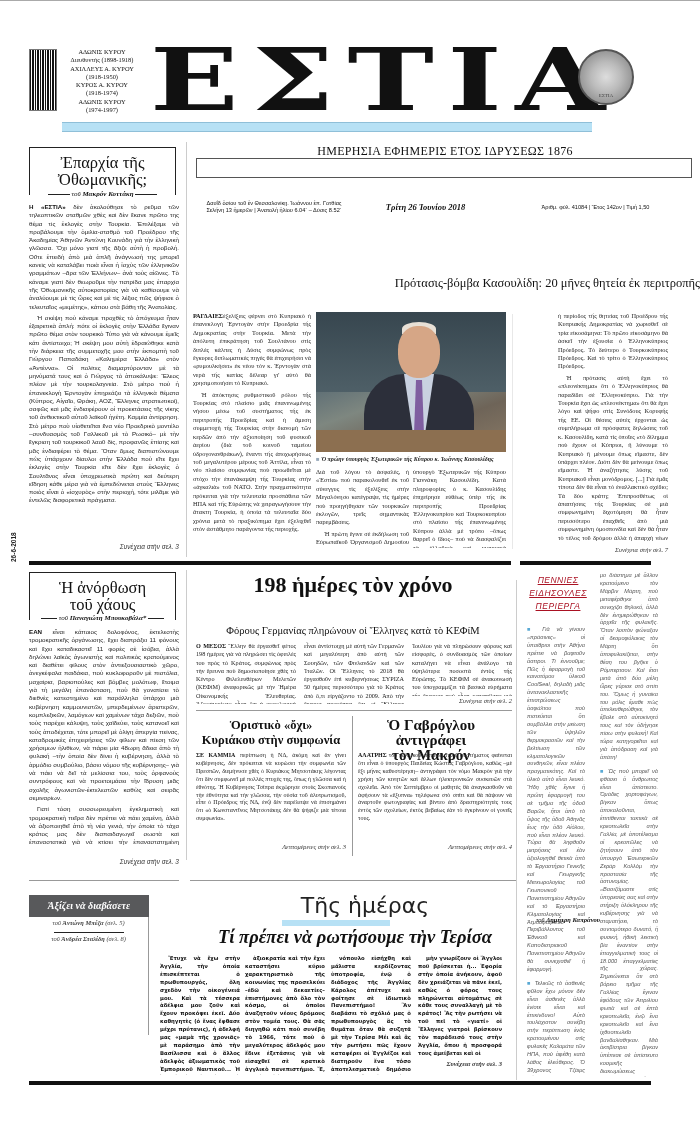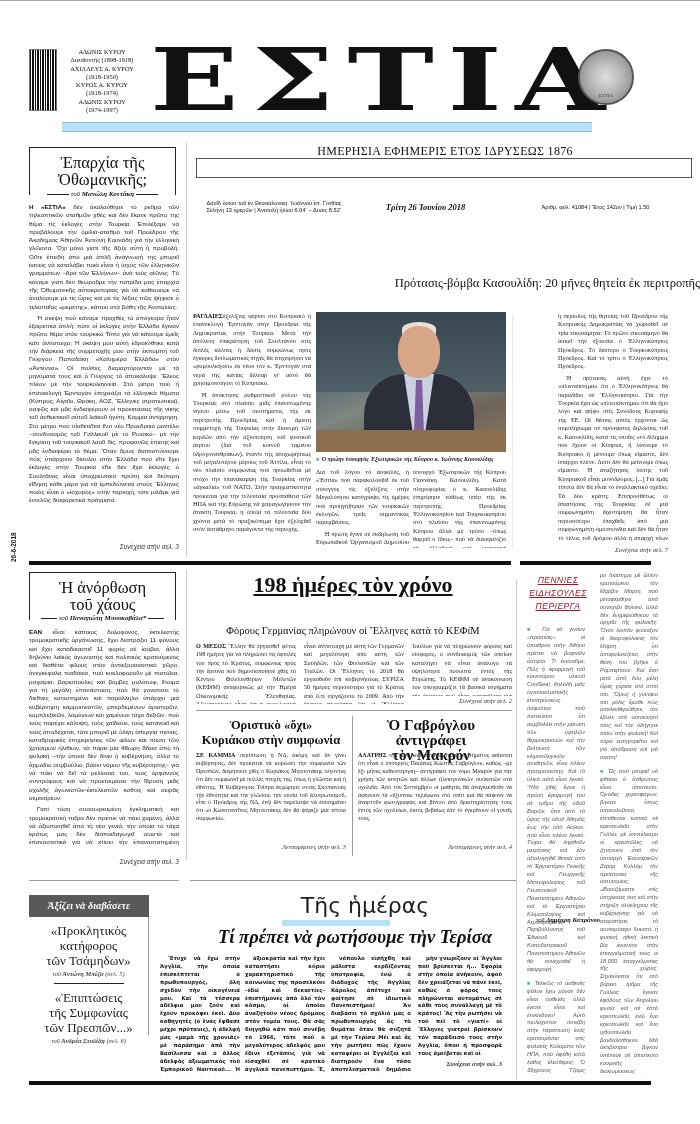--- a/index.html
+++ b/index.html
@@ -116,21 +116,21 @@
 
 <div id="date-side" class="abs">26-6-2018</div>
 
 <div class="abs op-box" style="left:29px; top:147px; width:147px; height:48px;">
   <div class="op-title" style="margin-top:6px;">Ἐπαρχία τῆς</div>
   <div class="op-title">Ὀθωμανικῆς;</div>
 </div>
 <div class="abs byline" style="left:29px; top:190px; width:147px;">
   <span style="display:inline-block;width:22px;border-top:1px solid #222;vertical-align:middle;"></span>
   <span>τοῦ</span>
-  <b>Μανώλη Κοττάκη</b>
+  <b>Μακρόν Κοττάκη</b>
   <span style="display:inline-block;width:22px;border-top:1px solid #222;vertical-align:middle;"></span>
 </div>
 <div class="abs body-text sans" style="left:29px; top:203px; width:150px; height:335px;">
   <p><span class="lead">Η «ΕΣΤΙΑ»</span> <span>δὲν ἀκολούθησε τὸ ρεῦμα τῶν τηλεοπτικῶν σταθμῶν χθὲς καὶ δὲν ἔκανε πρῶτο της θέμα τὶς ἐκλογὲς στὴν Τουρκία. Ἐπιλέξαμε νὰ προβάλουμε τὴν ὁμιλία-σταθμὸ τοῦ Προέδρου τῆς Ἀκαδημίας Ἀθηνῶν Ἀντώνη Κουνάδη γιὰ τὴν ἑλληνικὴ γλῶσσα. Ὄχι μόνο γιατί τῆς ἄξιζε αὐτὴ ἡ προβολή. Οὔτε ἐπειδὴ ἀπὸ μιὰ ἁπλῆ ἀνάγνωσή της μπορεῖ κανεὶς νὰ καταλάβει ποιὰ εἶναι ἡ ἰσχὺς τῶν ἑλληνικῶν γραμμάτων –ἄρα τῶν Ἑλλήνων– ἀνὰ τοὺς αἰῶνες. Τὸ κάναμε γιατί δὲν θεωροῦμε τὴν πατρίδα μας ἐπαρχία τῆς Ὀθωμανικῆς αὐτοκρατορίας γιὰ νὰ καθίσουμε νὰ ἀναλύουμε μὲ τὶς ὧρες καὶ μὲ τὶς λέξεις πῶς ψήφισε ὁ τελευταῖος «μεμέτης», κάπου στὰ βάθη τῆς Ἀνατολίας.</span></p>
   <p>Ἡ σκέψη ποὺ κάναμε προχθὲς τὸ ἀπόγευμα ἦταν ἐξαιρετικὰ ἁπλή: πότε οἱ ἐκλογὲς στὴν Ἑλλάδα ἔγιναν πρῶτο θέμα στὸν τουρκικὸ Τύπο γιὰ νὰ κάνουμε ἐμεῖς κάτι ἀντίστοιχο; Ἡ σκέψη μου αὐτὴ ἑδραιώθηκε κατὰ τὴν διάρκεια τῆς συμμετοχῆς μου στὴν ἐκπομπὴ τοῦ Γιώργου Παπαδάκη «Καλημέρα Ἑλλάδα» στὸν «Ἀντέννα». Οἱ πολίτες διαμαρτύρονταν μὲ τὰ μηνύματά τους καὶ ὁ Γιώργος τὸ ἀποκάλυψε: Ἔλεος πλέον μὲ τὴν τουρκολαγνεία. Στὸ μέτρο ποὺ ἡ ἐπανεκλογὴ Ἐρντογὰν ἐπηρεάζει τὰ ἑλληνικὰ θέματα (Κύπρος, Αἰγαῖο, Θράκη, ΑΟΖ, Ἕλληνες στρατιωτικοί), σαφῶς καὶ μᾶς ἐνδιαφέρουν οἱ προεκτάσεις τῆς νίκης τοῦ ἀνθεκτικοῦ αὐτοῦ λαϊκοῦ ἡγέτη. Καμμία ἀντίρρηση. Στὸ μέτρο ποὺ υἱοθετεῖται ἕνα νέο Προεδρικὸ μοντέλο –συνδυασμὸς τοῦ Γαλλικοῦ μὲ τὸ Ρωσικό– μὲ τὴν ἔγκριση τοῦ τουρκικοῦ λαοῦ δίς, προφανῶς ἐπίσης καὶ μᾶς ἐνδιαφέρει τὸ θέμα. Ὅταν ὅμως διαπιστώνουμε πὼς ὑπάρχουν δίαυλοι στὴν Ἑλλάδα ποὺ εἴτε ἔχει ἐκλογὲς στὴν Τουρκία εἴτε δὲν ἔχει ἐκλογὲς ὁ Σουλτᾶνος εἶναι ὑποχρεωτικὰ πρώτη καὶ δεύτερη εἴδηση κάθε μέρα γιὰ νὰ ἐμπεδώνεται στοὺς Ἕλληνες ποιὸς εἶναι ὁ «ἰσχυρὸς» στὴν περιοχή, τότε μιλᾶμε γιὰ ἐντελῶς διαφορετικὰ πράγματα.</p>
 </div>
 <div class="abs cont sans" style="left:29px; top:543px; width:150px;">Συνέχεια στὴν σελ. 3</div>
 
 <div id="main-headline" class="abs">
 </div>
@@ -178,21 +178,21 @@
   <b>Παναγιώτη Μπουκοβάλα*</b>
   <span style="display:inline-block;width:16px;border-top:1px solid #222;vertical-align:middle;"></span>
 </div>
 <div class="abs body-text sans" style="left:29px; top:628px; width:150px; height:218px;">
   <p><span class="lead">ΕΑΝ</span> <span>εἶναι κάποιος δολοφόνος, ἐκτελεστὴς τρομοκρατικῆς ὀργάνωσης, ἔχει διαπράξει 11 φόνους καὶ ἔχει καταδικαστεῖ 11 φορὲς σὲ ἰσόβια, ἀλλὰ δηλώνει λαϊκὸς ἀγωνιστὴς καὶ πολιτικὸς κρατούμενος καὶ διαθέτει φίλους στὸν ἀντιεξουσιαστικὸ χῶρο, ἀνεγκέφαλα παιδάκια, ποὺ κυκλοφοροῦν μὲ πιστόλια, μαχαίρια, βαριοπούλες καὶ βόμβες μολότωφ, ἕτοιμα γιὰ τὴ μεγάλη ἐπανάσταση, ποὺ θὰ γονατίσει τὸ διεθνὲς κατεστημένο καὶ παράλληλα ὑπάρχει μιὰ κυβέρνηση καμμουνιστῶν, μπερδεμένων ἀριστερῶν, κομπλεξικῶν, λαμόγιων καὶ χαμένων τάχα δεξιῶν, ποὺ τοὺς παρέχει κάλυψη, τοὺς χαϊδεύει, τοὺς κατανοεῖ καὶ τοὺς ἀποδέχεται, τότε μπορεῖ μὲ ὀλίγη ἀπεργία πείνας, καταδρομικὲς ἐπιχειρήσεις τῶν φίλων καὶ πίεση τῶν χρήσιμων ἠλιθίων, νὰ πάρει μία 48ωρη ἄδεια ἀπὸ τὴ φυλακή –τὴν ὁποία δὲν δίνει ἡ κυβέρνηση, ἀλλὰ τὸ ἁρμόδιο συμβούλιο, βάσει νόμου τῆς κυβέρνησης– γιὰ νὰ πάει νὰ δεῖ τὰ μελίσσια του, τοὺς ὀρφανοὺς συντρόφους καὶ νὰ προετοιμάσει τὴν ἵδρυση μιᾶς σχολῆς ἀγωνιστῶν-ἐκτελεστῶν καθὼς καὶ σειρᾶς σεμιναρίων.</span></p>
   <p>Γιατί τόση συσσωρευμένη ἐγκληματικὴ καὶ τρομοκρατικὴ πεῖρα δὲν πρέπει νὰ πάει χαμένη, ἀλλὰ νὰ ἀξιοποιηθεῖ ἀπὸ τὴ νέα γενιά, τὴν ὁποία τὸ τάχα κράτος μας δὲν διαπαιδαγωγεῖ σωστὰ καὶ ἐπαναστατικὰ γιὰ νὰ κτίσει τὴν ἐπαναστατημένη κοινωνία.</p>
 </div>
 <div class="abs cont sans" style="left:29px; top:858px; width:150px;">Συνέχεια στὴν σελ. 3</div>
 <div class="abs" style="left:29px; top:880px; width:150px; height:1px; background:#999;"></div>
 
-<div class="abs sec-head" style="left:190px; top:572px; width:326px; font-size:22px; line-height:25px;text-decoration:underline;">
+<div class="abs sec-head" style="left:190px; top:572px; width:326px; font-size:22px; line-height:25px;">
   <div>198 ἡμέρες τὸν χρόνο</div>
 </div>
 <div class="abs" style="left:190px; top:625px; width:326px; text-align:center; font-size:10.5px;">Φόρους Γερμανίας πληρώνουν οἱ Ἕλληνες κατὰ τὸ ΚΕΦίΜ</div>
 <div class="abs body-text" style="left:196px; top:642px; width:100px; height:62px;">
   <p><span class="lead">Ο ΜΕΣΟΣ</span> <span>Ἕλλην θὰ ἐργασθεῖ φέτος 198 ἡμέρες γιὰ νὰ πληρώσει τὶς ὀφειλές του πρὸς τὸ Κράτος, συμφώνως πρὸς τὴν ἔρευνα ποὺ δημοσιοποίησε χθὲς τὸ Κέντρο Φιλελευθέρων Μελετῶν (ΚΕΦίΜ) ἀναφορικῶς μὲ τὴν Ἡμέρα Οἰκονομικῆς Ἐλευθερίας. Ἀξιοσημείωτο εἶναι ὅτι ἡ φορολογικὴ ἐπιβάρυνσις τῶν Ἑλλήνων</span></p>
 </div>
 <div class="abs body-text" style="left:304px; top:642px; width:100px; height:62px;">
   <p>εἶναι ἀντίστοιχη μὲ αὐτὴ τῶν Γερμανῶν καὶ μεγαλύτερη ἀπὸ αὐτὴ τῶν Σουηδῶν, τῶν Φινλανδῶν καὶ τῶν Ἰταλῶν. Οἱ Ἕλληνες τὸ 2018 θὰ ἐργασθοῦν ἐπὶ κυβερνήσεως ΣΥΡΙΖΑ 50 ἡμέρες περισσότερο γιὰ τὸ Κράτος ἀπὸ ὅ,τι εἰργάζοντο τὸ 2009. Ἀπὸ τὴν ἔρευνα προκύπτει ὅτι οἱ Ἕλληνες δουλεύουν ἀπὸ τὴν ἀρχὴ τοῦ ἔτους ἕως καὶ τὶς 18</p>
 </div>
 <div class="abs body-text" style="left:412px; top:642px; width:100px; height:54px;">
@@ -230,36 +230,26 @@
   <p><span class="bullet">■</span> <span>Γιὰ νὰ γίνουν «πράσινες» οἱ ὑπαίθριοι στὴν Ἀθήνα πρέπει νὰ βαφτοῦν ἄσπροι. Τί ἐννοοῦμε; Πῶς ἡ ἐφαρμογὴ τοῦ καινοτόμου ὑλικοῦ CoolSeal, δηλαδὴ μιᾶς ἀντανακλαστικῆς ἐπιστρώσεως ἀσφάλτου ποὺ πιστεύεται ὅτι συμβάλλει στὴν μείωση τῶν ὑψηλῶν θερμοκρασιῶν καὶ τὴν βελτίωση τῶν κλιματολογικῶν συνθηκῶν, εἶναι πλέον πραγματικότης. Καὶ τὸ ὑλικὸ αὐτὸ εἶναι λευκό. Ἤδη χθὲς ἔγινε ἡ πρώτη ἐφαρμογὴ του σὲ τμῆμα τῆς ὁδοῦ Βαρῶν, ἤτοι ἀπὸ τὸ ὕψος τῆς ὁδοῦ Ἀθηνᾶς ἕως τὴν ὁδὸ Αἰόλου, ποὺ εἶναι πλέον λευκό. Τώρα θὰ ληφθοῦν μετρήσεις καὶ ἐὰν ἀξιολογηθεῖ θετικὰ ἀπὸ τὸ Ἐργαστήριο Γενικῆς καὶ Γεωργικῆς Μετεωρολογίας τοῦ Γεωπονικοῦ Πανεπιστημίου Ἀθηνῶν καὶ τὸ Ἐργαστήριο Κλιματολογίας καὶ Ἀτμοσφαιρικοῦ Περιβάλλοντος τοῦ Ἐθνικοῦ καὶ Καποδιστριακοῦ Πανεπιστημίου Ἀθηνῶν θὰ συνεχισθεῖ ἡ ἐφαρμογή.</span></p>
   <p><span class="bullet">■</span> <span>Τελικῶς τὸ ἀσθενὲς φῦλον ἔχω μόνον δὲν εἶναι ἀσθενὲς ἀλλὰ ἐνίοτε εἶναι καὶ ἐπικίνδυνο! Αὐτὸ τουλάχιστον συνέβη στὴν περίπτωση ἑνὸς κρατουμένου στὶς φυλακὲς Καλαμάτα τῶν ΗΠΑ, ποὺ ἀφέθη κατὰ λάθος ἐλεύθερος. Ὁ 39χρονος Τζάιμς Ρόμπερτσον ποὺ κρατεῖτο ἐν ἀναμονῇ τῆς δίκης του γιὰ ἀπειλητικὴ συμπεριφορά, διατάραξη κοινῆς ἡσυχίας καὶ παράνομη εἴσοδο σὲ ἰδιωτικὸ χῶρο, εἶχε μοιρασθεῖ τὸ κελί του γιὰ αὐτὸ-</span></p>
 </div>
 <div class="abs gossip-text" style="left:600px; top:572px; width:58px; height:505px;">
   <p>μο διάστημα μὲ ἄλλον κρατούμενο τὸν Μάρβιν Μάρτη, ποὺ μεταφέρθηκε ἀπὸ συνεχίζει θηλυκό, ἀλλὰ δὲν ἐνημερώθηκαν τὰ ἀρχεῖα τῆς φυλακῆς. Ὅταν λοιπὸν φώναξαν οἱ δεσμοφύλακες τὸν Μάρτη ὅτι ἀποφυλακίζεται, στὴν θέση του βγῆκε ὁ Ρόμπερτσον. Καὶ ἔτσι μετὰ ἀπὸ δύο μέλη ὧρες γύρισε στὸ σπίτι του. Ὅμως ἡ γυναίκα του μόλις ἔμαθε πὼς ἀπελευθερώθηκε, τὸν ἔβαλε στὸ αὐτοκίνητό τους καὶ τὸν ὁδήγησε πίσω στὴν φυλακή! Καὶ τώρα κατηγορεῖται καὶ γιὰ ἀπόδραση καὶ γιὰ ἀπάτη!</p>
   <p><span class="bullet">■</span> <span>Ὡς ποὺ μπορεῖ νὰ φθάσει ὁ ἄνθρωπος εἶναι ἀπίστευτο. Ὁμάδες χορτοφάγων, βίγκαν ὅπως ἀποκαλοῦνται, ἐπιτίθενται τακτικὰ σὲ κρεοπωλεῖα στὴν Γαλλία, μὲ ἀποτέλεσμα οἱ κρεοπῶλες νὰ ζητήσουν ἀπὸ τὸν ὑπουργὸ Ἐσωτερικῶν Ζεράρ Κολλὸμ τὴν προστασία τῆς ἀστυνομίας. «Βασιζόμαστε στὶς ὑπηρεσίες σας καὶ στὴν στήριξη ὁλόκληρου τῆς κυβέρνησης γιὰ νὰ σταματήσει, τὸ συντομότερο δυνατό, ἡ φυσική, ἠθικὴ λεκτικὴ βία ἐναντίον στὴν ἐπαγγελματικὴ τους οἱ 18.000 ἐπαγγελματίες τῆς χώρας. Σημειώνεται ὅτι στὸ βόρειο τμῆμα τῆς Γαλλίας ἔγιναν ἐφόδους τῶν Ἀπριλίου φωτιὰ καὶ σὲ ἑπτὰ κρεοπωλεῖα, ἐνῷ ἕνα κρεοπωλεῖο καὶ ἕνα ἰχθυοπωλεῖο βανδαλίσθηκαν. Μιὰ ἀκτιβίστρια βίγκαν ὑπέπεσε σὲ ἀπίστευτο κοσμικῆς διακωμώσεως προσβλητικὸ μήνυμα μετὰ τὸν φόνο ἑνὸς κρεοπώλου σὲ σουπερμάρκετ τῆς Τρέμπ σὲ μιὰ τζιχαντιστικὴ ἐπίθεση καὶ γι' αὐτὸ καταδικάσθη σὲ ἑπτάμηνη φυλάκιση μὲ ἀναστολή. Κατὰ τὰ ἄλλα, αὐτὰ λέγονται δημοκρατία...</span></p>
 </div>
 
 <div id="read-box" class="abs">
   <div id="read-head">Ἀξίζει νὰ διαβάσετε</div>
-  <div class="read-item">
-    <div>«Προκλητικὸς</div>
-    <div>κατήφορος</div>
-    <div>τῶν Τσάμηδων»</div>
-  </div>
   <div class="read-by">
     <span>τοῦ</span>
     <b>Ἀντώνη Μπέζα</b>
     <span>(σελ. 5)</span>
   </div>
   <div style="width:70px;height:1px;background:#222;margin:6px auto 0;"></div>
-  <div class="read-item">
-    <div>«Ἐπιπτώσεις</div>
-    <div>τῆς Συμφωνίας</div>
-    <div>τῶν Πρεσπῶν...»</div>
-  </div>
   <div class="read-by">
     <span>τοῦ</span>
     <b>Ἀνδρέα Σταλίδη</b>
     <span>(σελ. 8)</span>
   </div>
 </div>
 
 <div id="tis-underline" class="abs"></div>
 <div id="tis-title" class="abs">Τῆς ἡμέρας</div>
 <div id="tis-byline" class="abs">

